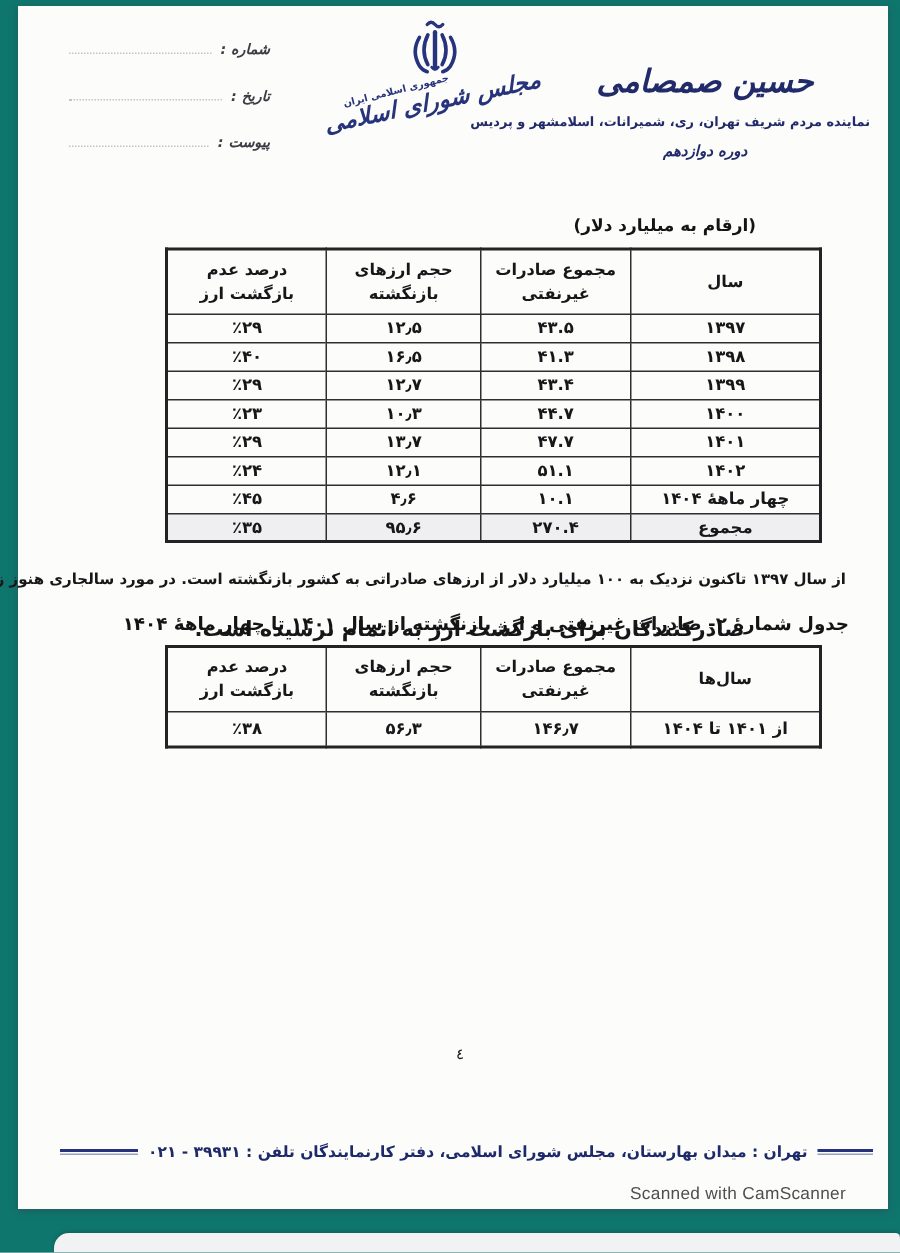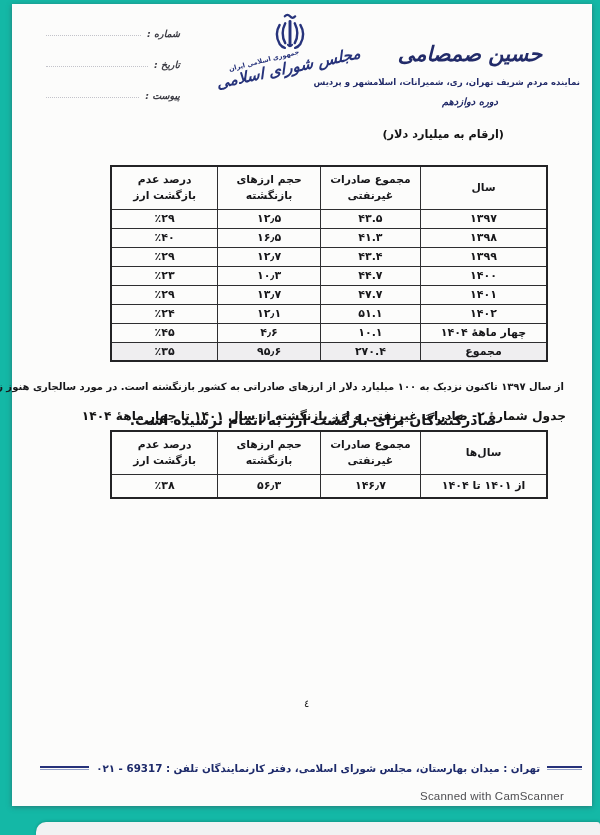--- a/index.html
+++ b/index.html
@@ -1,19 +1,19 @@
 <!DOCTYPE html>
 <html lang="fa"><head>
 <meta charset="utf-8">
 <style>
   * { box-sizing: border-box; margin: 0; padding: 0; }
   body { margin: 0; background: #9aa0a6; }
   .canvas {
     position: relative; width: 600px; height: 835px; overflow: hidden;
-    background: #14b8a6; font-family: "DejaVu Sans", sans-serif;
+    background: #0f766e; font-family: "DejaVu Sans", sans-serif;
   }
   .page {
     position: absolute; left: 12px; top: 4px; width: 580px; height: 802px;
     background: #fcfcfb; box-shadow: 0 1px 5px rgba(55,60,70,.5);
   }
   .next-page {
     position: absolute; left: 36px; top: 822px; right: 0; height: 13px;
     background: #f1f2f3; border-radius: 10px 3px 0 0; box-shadow: 0 -1px 3px rgba(0,0,0,.18);
   }
   
@@ -29,21 +29,21 @@
     margin-top: 2px; transform: rotate(-12deg) skewX(-6deg); direction: rtl; white-space: nowrap; }
   .mp { position: absolute; right: 12px; top: 14px; width: 220px; text-align: center;
     color: #222b69; direction: rtl; margin-top: 24px; }
   .mp-name { font-size: 21px; font-weight: 800; font-style: italic; }
   .mp-title { font-size: 8.6px; font-weight: 700; margin-top: 11px; white-space: nowrap; }
   .mp-term { font-size: 10px; font-weight: 700; font-style: italic; margin-top: 9px; }
   
   .t-title { position: absolute; direction: rtl; white-space: nowrap;
     font-weight: 700; font-size: 12.2px; color: #141414; }
   .t1-title { right: 26px; top: 120px; }
-  .t1-sub { position: absolute; right: 88px; top: 124px; direction: rtl;
+  .t1-sub { position: absolute; right: 88px; top: 140px; direction: rtl;
     font-size: 11.3px; font-weight: 700; color: #141414; }
   .t2-title { right: 26px; top: 405px; }
   .note { position: absolute; left: 50px; right: 28px; top: 377px;
     text-align: center; direction: rtl; color: #17171a; }
   .note .l1 { font-size: 10px; font-weight: 700; white-space: nowrap; }
   .note .l2 { font-size: 14px; font-weight: 700; margin-top: 20px; }
   
   .doc-table { position: absolute; left: 98px; width: 438px; border-collapse: collapse;
     direction: rtl; table-layout: fixed; color: #17171a; border: 2.5px solid #232325; }
   .doc-table th, .doc-table td { border: 1.5px solid #2e2e30; text-align: center;
@@ -217,21 +217,21 @@
       </tbody>
     </table>
 
     <div class="page-num">٤</div>
 
     <div class="footer">
       <span class="rule rule-a">
           <i class="l-dark"></i>
           <i class="l-light"></i>
         </span>
-      <span class="footer-text">تهران : میدان بهارستان، مجلس شورای اسلامی، دفتر کارنمایندگان      تلفن : 69317 - ۰۲۱</span>
+      <span class="footer-text">تهران : میدان بهارستان، مجلس شورای اسلامی، دفتر کارنمایندگان      تلفن : ۳۹۹۳۱ - ۰۲۱</span>
       <span class="rule rule-b">
           <i class="l-dark"></i>
           <i class="l-light"></i>
         </span>
     </div>
 
     <div class="scan-label">Scanned with CamScanner</div>
   </div>
 
   <div class="next-page"></div>

